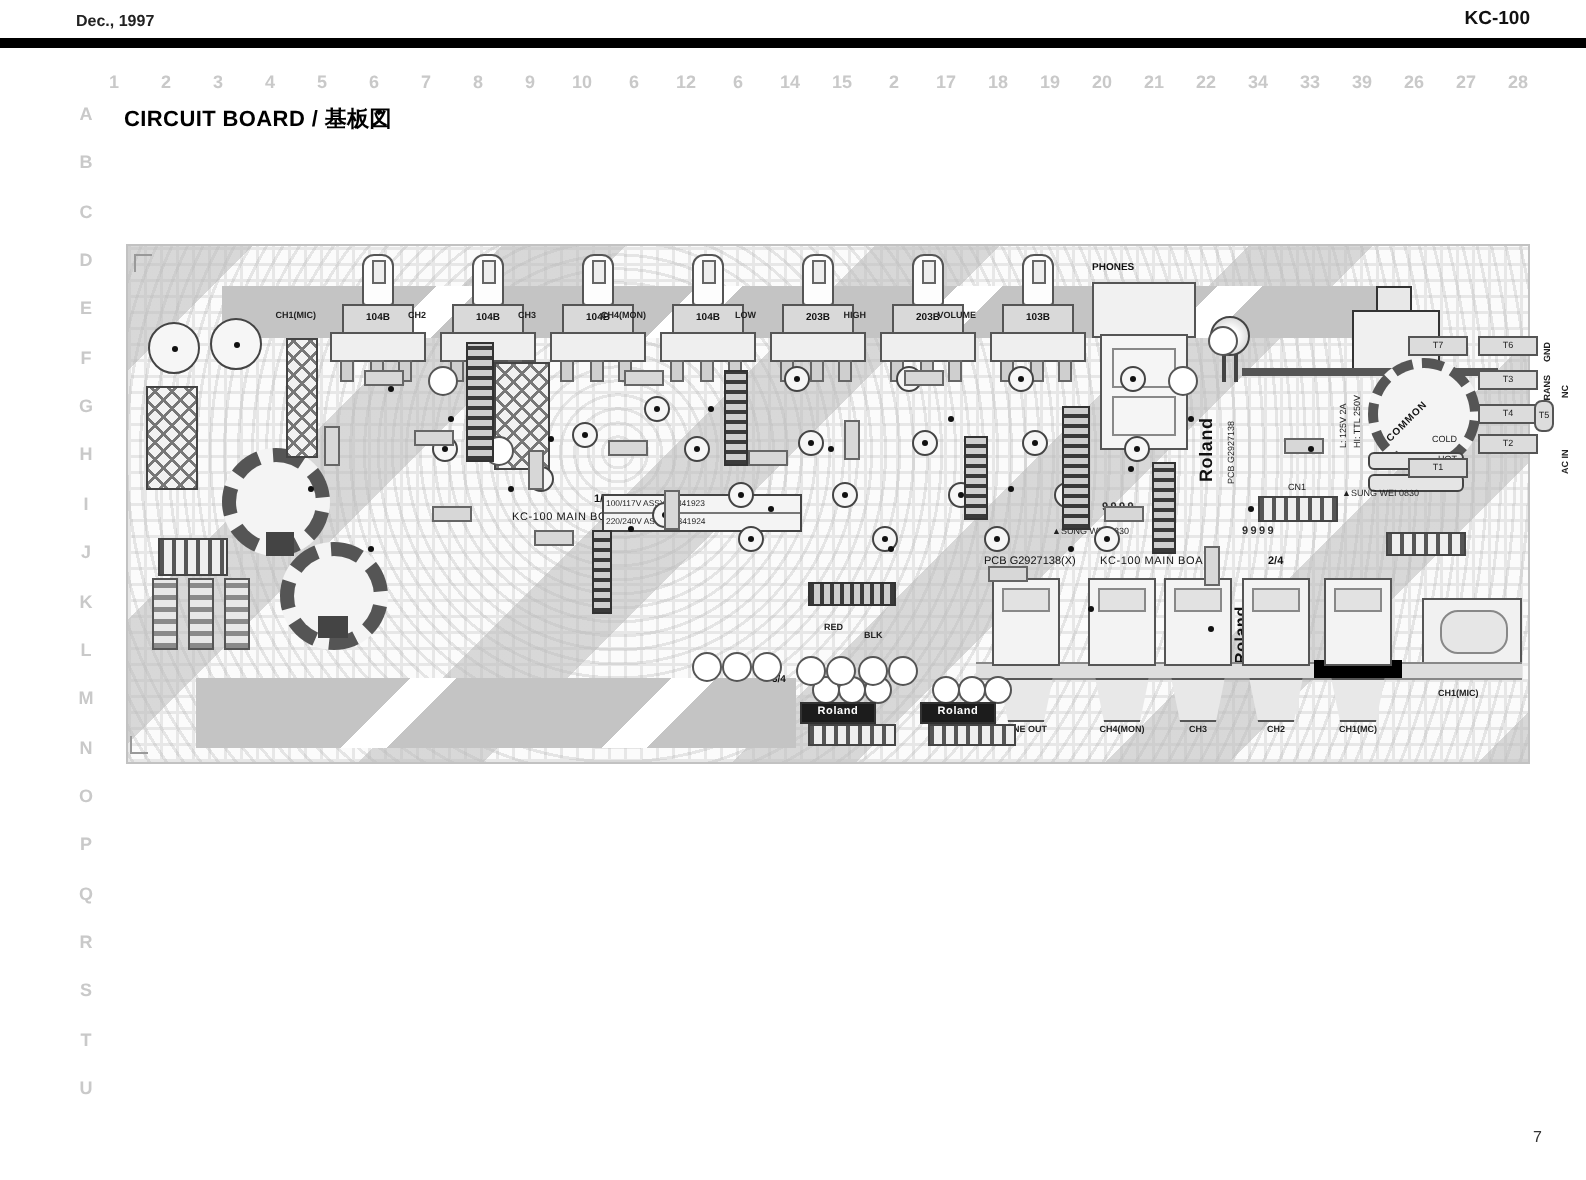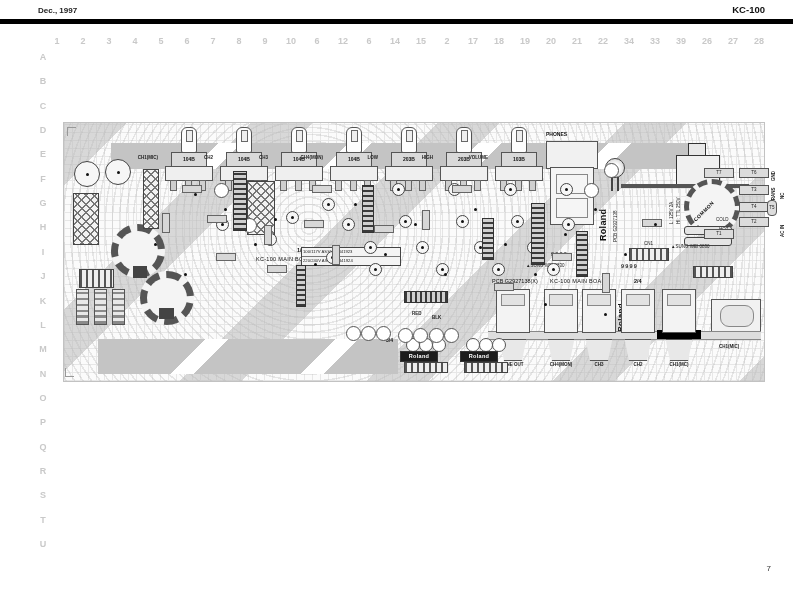--- a/index.html
+++ b/index.html
@@ -136,20 +136,21 @@
       <div class="grid-row" style="top: 344.2px;">M</div>
       <div class="grid-row" style="top: 368.55px;">N</div>
       <div class="grid-row" style="top: 392.9px;">O</div>
       <div class="grid-row" style="top: 417.25px;">P</div>
       <div class="grid-row" style="top: 441.6px;">Q</div>
       <div class="grid-row" style="top: 465.95px;">R</div>
       <div class="grid-row" style="top: 490.3px;">S</div>
       <div class="grid-row" style="top: 514.65px;">T</div>
       <div class="grid-row" style="top: 539px;">U</div>
     </div>
+  <div class="title">CIRCUIT BOARD / 基板図</div>
 
   <div class="board" id="board">
 
     <div class="band" style="left:47px;top:20px;width:592px;height:26px;"></div>
     <div class="band" style="left:34px;top:216px;width:300px;height:35px;"></div>
 
     <div class="abs t5 bold" style="left:482px;top:9px;">PHONES</div>
     <div class="abs" style="left:482px;top:18px;width:50px;height:26px;border:1px solid #555;background:#f1f1f1;"></div>
     <div class="abs" style="left:486px;top:44px;width:42px;height:56px;border:1px solid #555;background:#f5f5f5;">
       <div style="position:absolute;left:5px;top:6px;width:30px;height:18px;border:1px solid #888;"></div>

